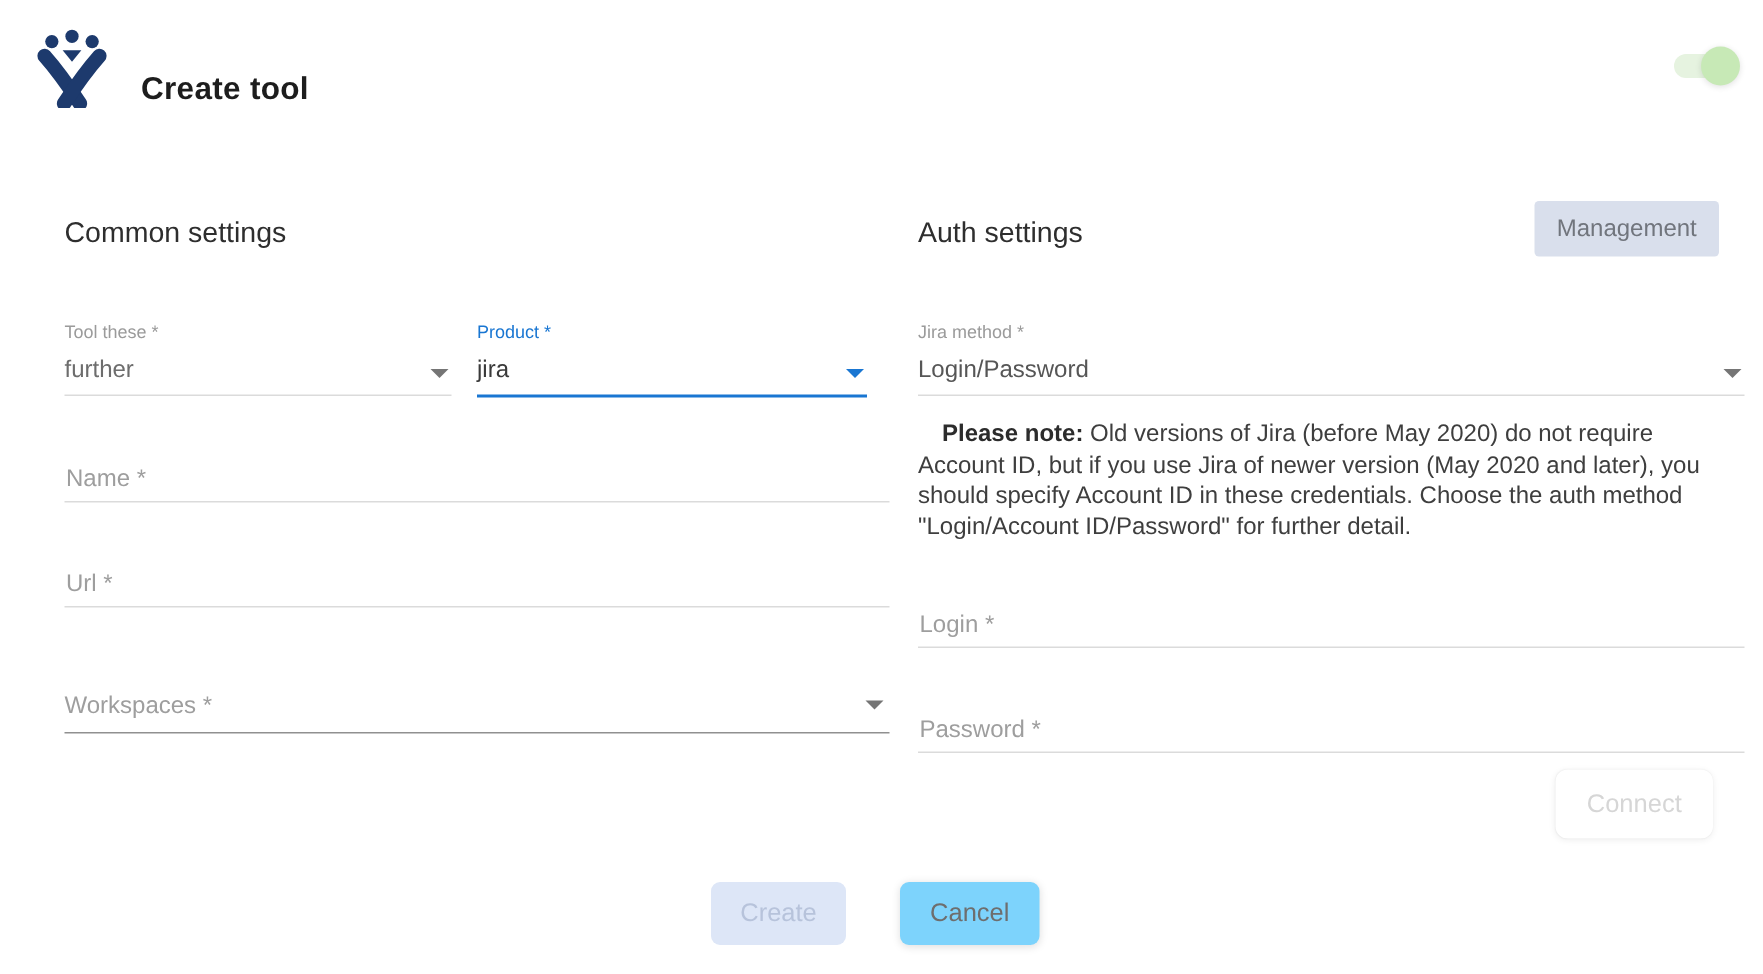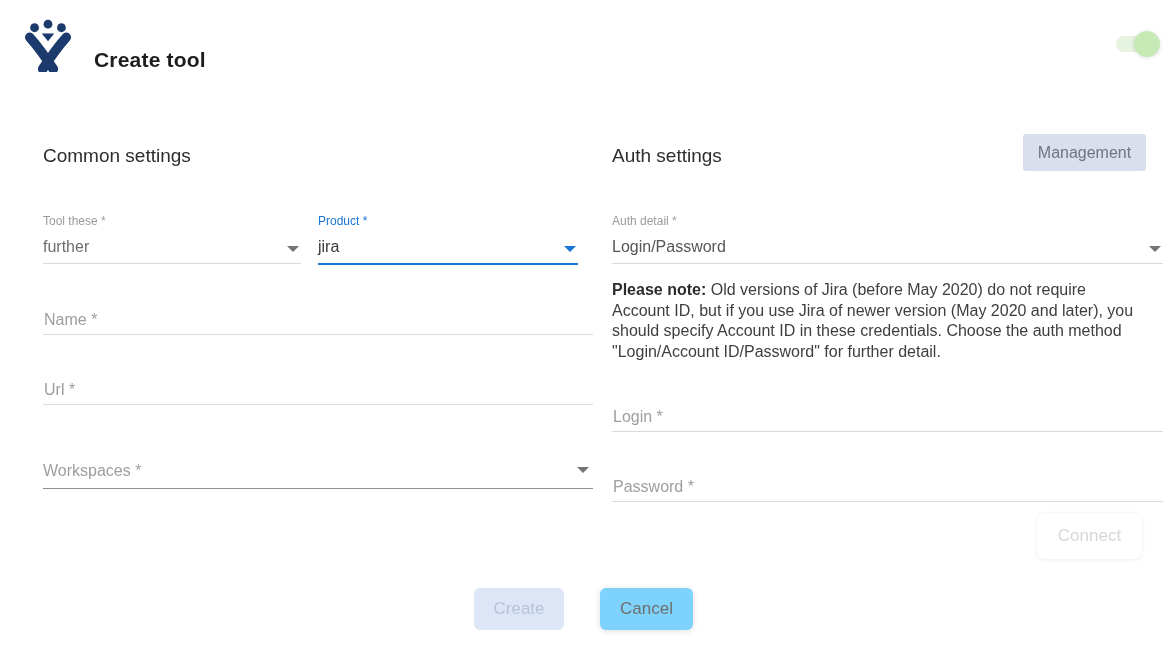--- a/index.html
+++ b/index.html
@@ -51,21 +51,21 @@
   .input-url  { left:43px; top:376px; width:550px; height:29px; }
   .input-login { left:612px; top:403px; width:551px; height:29px; }
   .input-password { left:612px; top:473px; width:551px; height:29px; }
   
   .field-workspaces { left:43px; top:455px; width:550px; height:34px; }
   .ws-placeholder { font-size:16px; line-height:22px; color:#9e9e9e; margin-top:5px; }
   .field-workspaces .underline { top:33px; }
   .field-workspaces .dd-arrow { top:12px; right:4px; }
   
   .note { position:absolute; left:612px; top:280px; width:530px; font-size:16px; line-height:20.5px; color:#3e3e3e; }
-  .note b { color:#2c2c2c; }
+  .note b { color:#2c2c2c;margin-left:16px; }
   
   .btn { position:absolute; border:none; border-radius:6px; font-size:17px; display:flex; align-items:center; justify-content:center; cursor:pointer; font-family:"Liberation Sans", sans-serif; }
   .btn-connect { left:1037px; top:513px; width:105px; height:46px; background:#fff; color:#d6d6d6; border-radius:8px;
     box-shadow:0 1px 5px rgba(0,0,0,.07), 0 0 1px rgba(0,0,0,.05); cursor:default; }
   .btn-create { left:474px; top:588px; width:90px; height:42px; background:#dde6f7; color:#b7c3db; cursor:default; }
   .btn-cancel { left:600px; top:588px; width:93px; height:42px; background:#7dd3fc; color:#6e6e6e; box-shadow:0 1px 6px rgba(0,0,0,.13); }
 </style>
 </head>
 <body>
 
@@ -113,21 +113,21 @@
   <input class="text-input input-name" type="text" placeholder="Name *" style="">
   <input class="text-input input-url" type="text" placeholder="Url *" style="">
 
   <div class="field field-workspaces">
     <div class="ws-placeholder">Workspaces *</div>
     <div class="dd-arrow"></div>
     <div class="underline darker"></div>
   </div>
 
   <div class="field field-authmethod">
-    <div class="f-label">Auth detail *</div>
+    <div class="f-label">Jira method *</div>
     <div class="f-value mid">Login/Password</div>
     <div class="dd-arrow"></div>
     <div class="underline"></div>
   </div>
 
   <p class="note"><b>Please note:</b><span> Old versions of Jira (before May 2020) do not require Account ID, but if you use Jira of newer version (May 2020 and later), you should specify Account ID in these credentials. Choose the auth method "Login/Account ID/Password" for further detail.</span></p>
 
   <input class="text-input input-login" type="text" placeholder="Login *" style="">
   <input class="text-input input-password" type="text" placeholder="Password *" style="">
 

